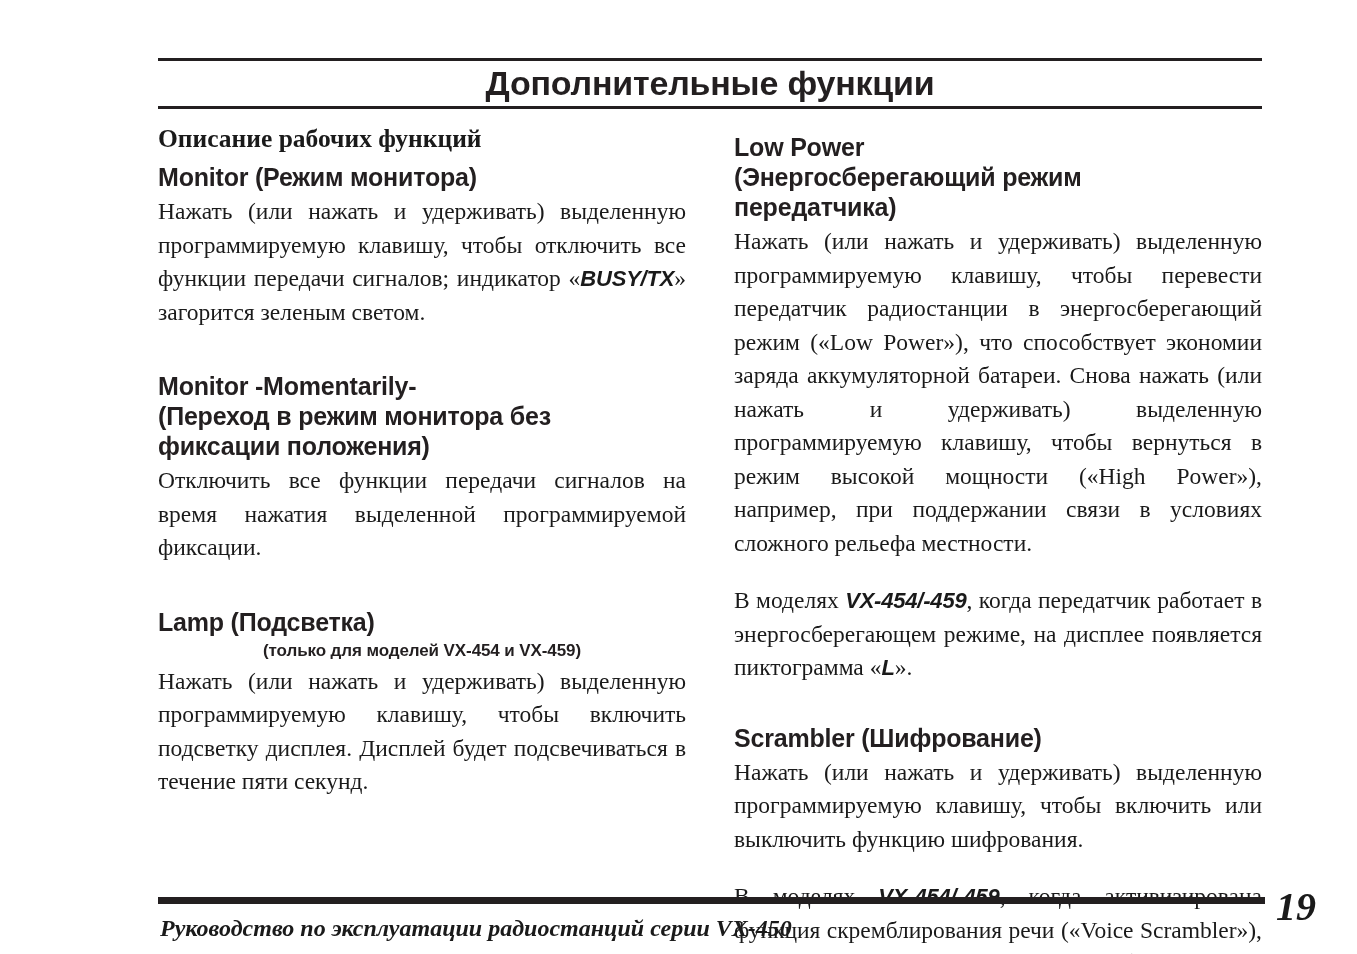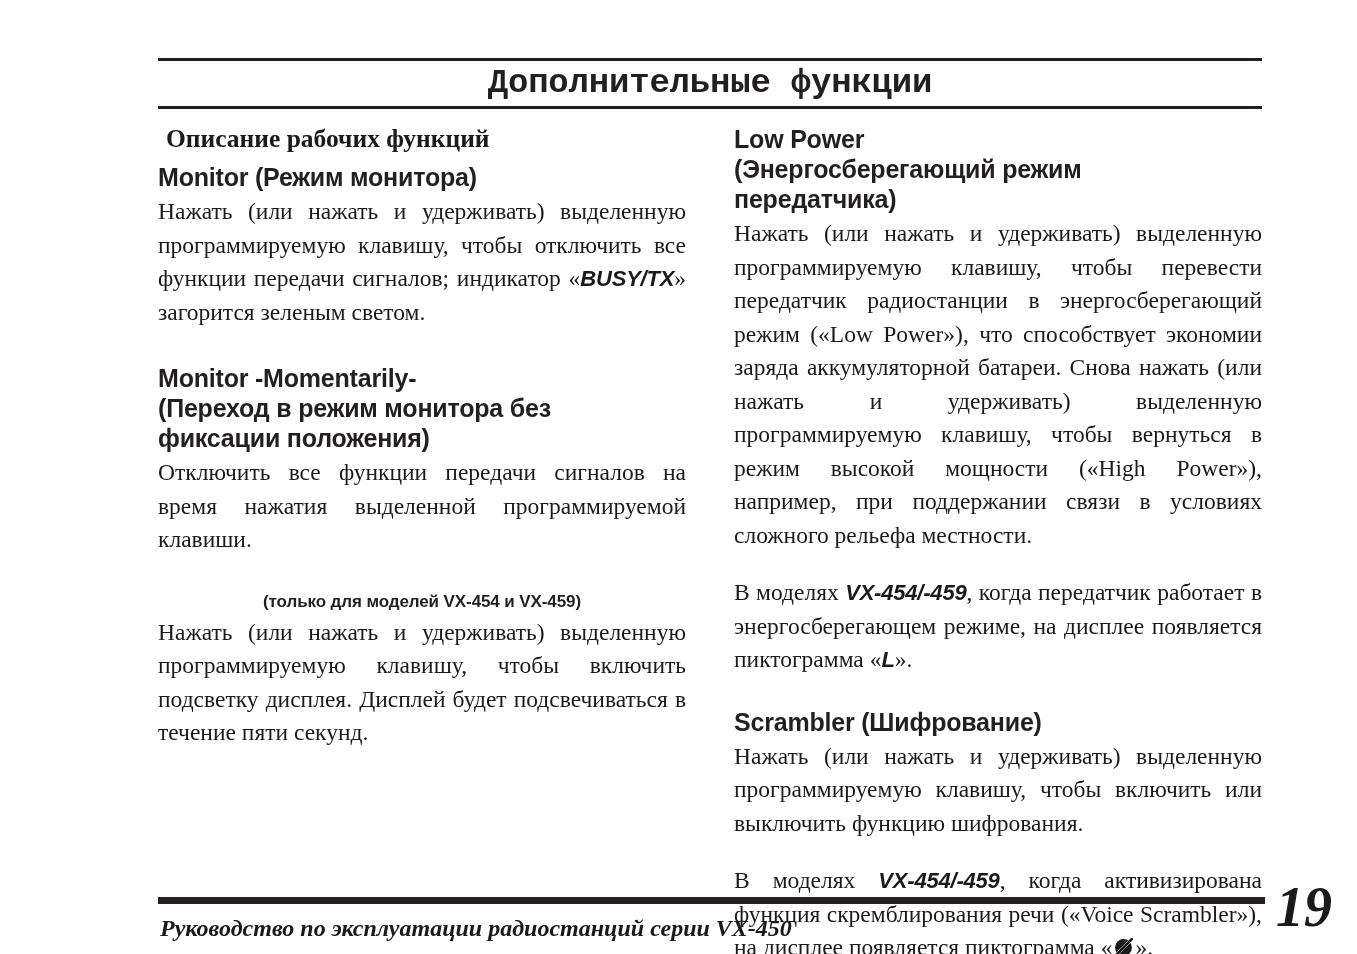--- a/index.html
+++ b/index.html
@@ -30,21 +30,21 @@
     left: 158px;
     top: 58px;
     width: 1104px;
   }
   .rule-thin {
     height: 3px;
     background: #231f20;
     width: 100%;
   }
   .page-title {
-    font-family: Liberation Mono, monospace;
+    font-family: Liberation Sans, sans-serif;
     font-weight: bold;
     font-size: 34px;
     line-height: 40px;
     text-align: center;
     letter-spacing: -0.2px;
     color: #231f20;
     padding: 2px 0 3px 0;
   }
 
   
@@ -62,29 +62,29 @@
   }
   .col-left  { left: 0px; }
   .col-right { left: 576px; }
 
   
   .sec-head-serif {
     font-family: "Liberation Serif", serif;
     font-weight: bold;
     font-size: 25.5px;
     line-height: 30px;
-    margin: 0 0 8px 8px;
+    margin: 0 0 8px 0;
     color: #1a1a1a;
   }
   .sec-head-sans {
     font-family: "Liberation Sans", sans-serif;
     font-weight: bold;
     font-size: 25px;
     line-height: 30px;
-    margin: 0 0 3px 0;
+    margin: 8px 0 3px 0;
     color: #231f20;
     letter-spacing: -0.2px;
   }
   .sec-sub-sans {
     font-family: "Liberation Sans", sans-serif;
     font-weight: bold;
     font-size: 17px;
     line-height: 22px;
     margin: 0 0 3px 0;
     color: #231f20;
@@ -152,21 +152,21 @@
     color: #1a1a1a;
     white-space: nowrap;
   }
   .page-number {
     position: absolute;
     left: 1118px;
     top: -10px;
     font-family: "Liberation Serif", serif;
     font-weight: bold;
     font-style: italic;
-    font-size: 56px;
+    font-size: 40px;
     line-height: 48px;
     color: #1a1a1a;
     text-align: right;
   }
 </style>
 </head>
 <body>
 
 <div class="page">
 
@@ -181,24 +181,25 @@
     <div class="col col-left">
 
       <h2 class="sec-head-serif">Описание рабочих функций</h2>
 
       <h3 class="sec-head-sans">Monitor (Режим монитора)</h3>
       <p class="body"><span>Нажать (или нажать и удерживать) выделенную программируемую клавишу, чтобы отключить все функции передачи сигналов; индикатор «</span><b class="kw">BUSY/TX</b><span>» загорится зеленым светом.</span></p>
 
       <div class="gap-lg"></div>
 
       <h3 class="sec-head-sans"><span>Monitor -Momentarily-</span><br><span>(Переход в режим монитора без</span><br><span>фиксации положения)</span></h3>
-      <p class="body">Отключить все функции передачи сигналов на время нажатия выделенной программируемой клавиши.</p>
+      <p class="body">Отключить все функции передачи сигналов на время нажатия выделенной программируемой фиксации.</p>
 
       <div class="gap-lg"></div>
 
+      <h3 class="sec-head-sans">Lamp (Подсветка)</h3>
       <div class="sec-sub-sans">(только для моделей VX-454 и VX-459)</div>
       <p class="body">Нажать (или нажать и удерживать) выделенную программируемую клавишу, чтобы включить подсветку дисплея. Дисплей будет подсвечиваться в течение пяти секунд.</p>
 
     </div>
 
     <div class="col col-right">
 
       <h3 class="sec-head-sans"><span>Low Power</span><br><span>(Энергосберегающий режим</span><br><span>передатчика)</span></h3>
       <p class="body">Нажать (или нажать и удерживать) выделенную программируемую клавишу, чтобы перевести передатчик радиостанции в энергосберегающий режим («Low Power»), что способствует экономии заряда аккумуляторной батареи. Снова нажать (или нажать и удерживать) выделенную программируемую клавишу, чтобы вернуться в режим высокой мощности («High Power»), например, при поддержании связи в условиях сложного рельефа местности.</p>
       <p class="body"><span>В моделях </span><b class="kw">VX-454/-459</b><span>, когда передатчик работает в энергосберегающем режиме, на дисплее появляется пиктограмма «</span><b class="kw">L</b><span>».</span></p>

